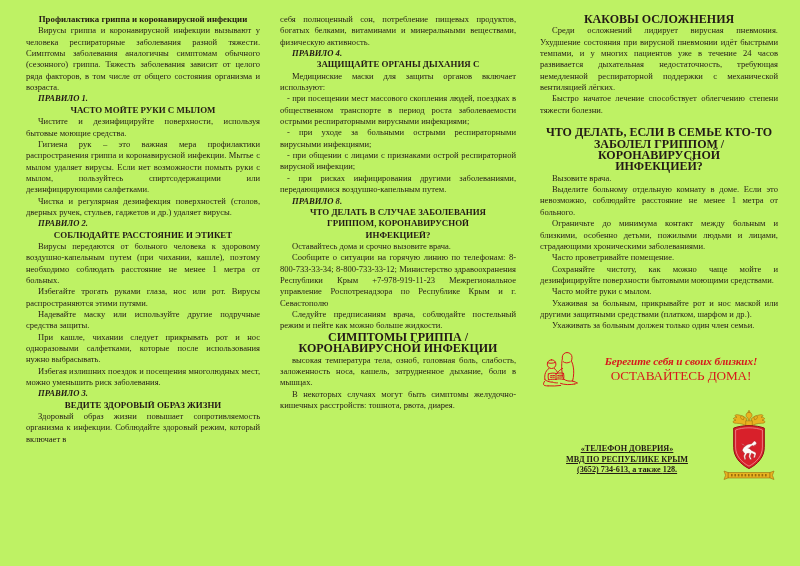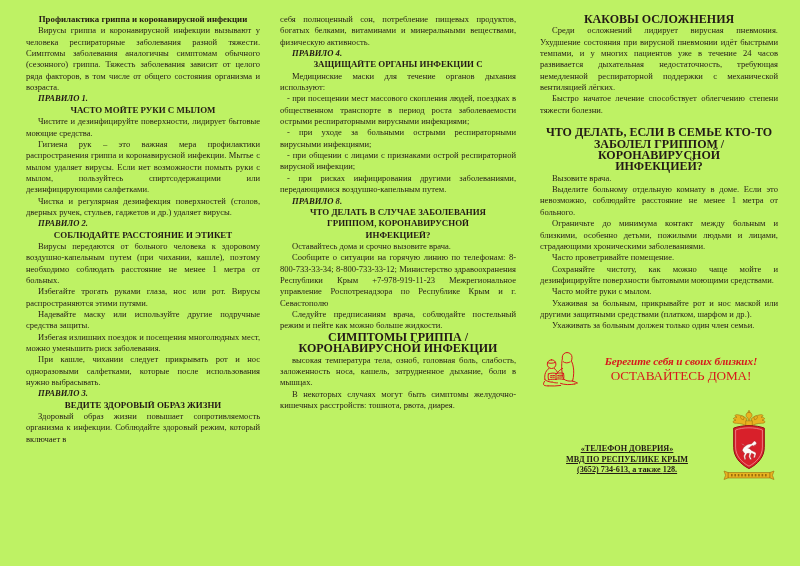--- a/index.html
+++ b/index.html
@@ -141,40 +141,40 @@
 </head>
 <body>
 
 <div class="page">
 
   <div class="col col-1">
     <h1 class="doc-title">Профилактика гриппа и коронавирусной инфекции</h1>
     <p>Вирусы гриппа и коронавирусной инфекции вызывают у человека респираторные заболевания разной тяжести. Симптомы заболевания аналогичны симптомам обычного (сезонного) гриппа. Тяжесть заболевания зависит от целого ряда факторов, в том числе от общего состояния организма и возраста.</p>
     <p class="rule-label">ПРАВИЛО 1.</p>
     <p class="rule-head">ЧАСТО МОЙТЕ РУКИ С МЫЛОМ</p>
-    <p>Чистите и дезинфицируйте поверхности, лидирует бытовые моющие средства.</p>
+    <p>Чистите и дезинфицируйте поверхности, используя бытовые моющие средства.</p>
     <p>Гигиена рук – это важная мера профилактики распространения гриппа и коронавирусной инфекции. Мытье с мылом удаляет вирусы. Если нет возможности помыть руки с мылом, пользуйтесь спиртсодержащими или дезинфицирующими салфетками.</p>
     <p>Чистка и регулярная дезинфекция поверхностей (столов, дверных ручек, стульев, гаджетов и др.) удаляет вирусы.</p>
     <p class="rule-label">ПРАВИЛО 2.</p>
     <p class="rule-head">СОБЛЮДАЙТЕ РАССТОЯНИЕ И ЭТИКЕТ</p>
     <p>Вирусы передаются от больного человека к здоровому воздушно-капельным путем (при чихании, кашле), поэтому необходимо соблюдать расстояние не менее 1 метра от больных.</p>
     <p>Избегайте трогать руками глаза, нос или рот. Вирусы распространяются этими путями.</p>
     <p>Надевайте маску или используйте другие подручные средства защиты.</p>
+    <p>При кашле, чихании следует прикрывать рот и нос одноразовыми салфетками, которые после использования нужно выбрасывать.</p>
     <p>Избегая излишних поездок и посещения многолюдных мест, можно уменьшить риск заболевания.</p>
-    <p>При кашле, чихании следует прикрывать рот и нос одноразовыми салфетками, которые после использования нужно выбрасывать.</p>
     <p class="rule-label">ПРАВИЛО 3.</p>
     <p class="rule-head">ВЕДИТЕ ЗДОРОВЫЙ ОБРАЗ ЖИЗНИ</p>
     <p>Здоровый образ жизни повышает сопротивляемость организма к инфекции. Соблюдайте здоровый режим, который включает в</p>
   </div>
 
   <div class="col col-2">
     <p class="noind">себя полноценный сон, потребление пищевых продуктов, богатых белками, витаминами и минеральными веществами, физическую активность.</p>
     <p class="rule-label">ПРАВИЛО 4.</p>
-    <p class="rule-head">ЗАЩИЩАЙТЕ ОРГАНЫ ИНФЕКЦИИ С</p>
-    <p>Медицинские маски для течение органов дыхания используют:</p>
+    <p class="rule-head">ЗАЩИЩАЙТЕ ОРГАНЫ ДЫХАНИЯ С</p>
+    <p>Медицинские маски для защиты органов включает используют:</p>
     <p class="dash">- при посещении мест массового скопления людей, поездках в общественном транспорте в период роста заболеваемости острыми респираторными вирусными инфекциями;</p>
     <p class="dash">- при уходе за больными острыми респираторными вирусными инфекциями;</p>
     <p class="dash">- при общении с лицами с признаками острой респираторной вирусной инфекции;</p>
     <p class="dash">- при рисках инфицирования другими заболеваниями, передающимися воздушно-капельным путем.</p>
     <p class="rule-label">ПРАВИЛО 8.</p>
     <p class="rule-head">ЧТО ДЕЛАТЬ В СЛУЧАЕ ЗАБОЛЕВАНИЯ</p>
     <p class="rule-head">ГРИППОМ, КОРОНАВИРУСНОЙ</p>
     <p class="rule-head">ИНФЕКЦИЕЙ?</p>
     <p>Оставайтесь дома и срочно вызовите врача.</p>
     <p>Сообщите о ситуации на горячую линию по телефонам: 8-800-733-33-34; 8-800-733-33-12; Министерство здравоохранения Республики Крым +7-978-919-11-23 Межрегиональное управление Роспотренадзора по Республике Крым и г. Севастополю</p>

